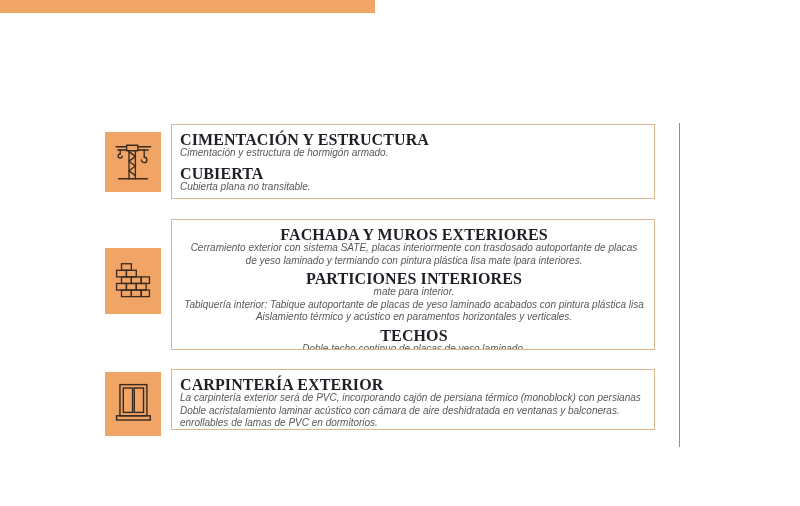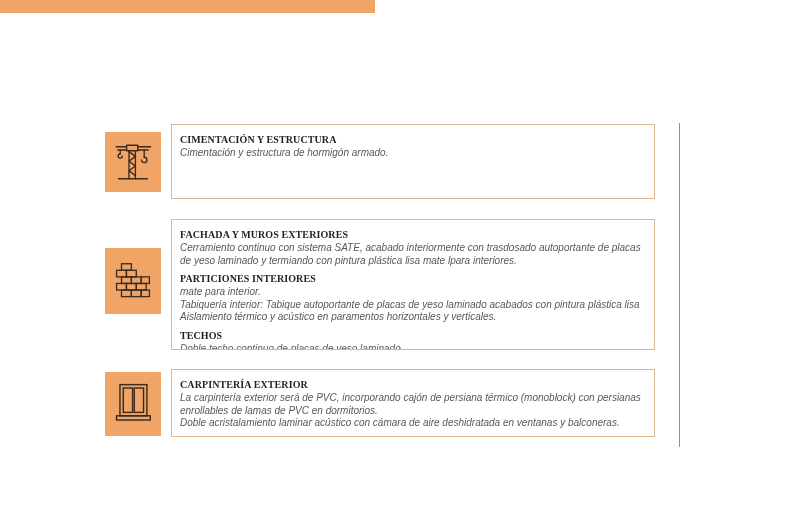--- a/index.html
+++ b/index.html
@@ -19,26 +19,26 @@
   #icon2{top:248px;height:66px;}
   #icon3{top:372px;height:64px;}
   .icon-sq svg{display:block;}
   .tbox{
     position:absolute;left:171px;width:484px;background:#ffffff;
     border:1px solid #DDB58E;box-sizing:border-box;
     padding:8px 6px 0 8px;overflow:hidden;
   }
   #box1{top:124px;height:75px;}
   #box1 .block{margin-bottom:7px;}
-  #box2{top:219px;height:131px;}
-  #box3{top:369px;height:68px;}
+  #box2{top:219px;height:131px;text-align:center;}
+  #box3{top:369px;height:61px;}
   .block{margin-bottom:5px;}
   .block h3{
     font-family:"Liberation Serif",serif;font-weight:700;
-    font-size:10px;line-height:13px;letter-spacing:.1px;
+    font-size:16px;line-height:13px;letter-spacing:.1px;
     color:#1F1F26;margin:0 0 1px 0;
   }
   .block p{
     font-size:10px;line-height:12.5px;color:#58585A;
     margin:0;white-space:nowrap;font-style:italic;
   }
   .vline{
     position:absolute;left:679px;top:123px;width:1px;height:324px;
     background:#8F8F8F;
   }
@@ -60,20 +60,24 @@
     <path d="M20 11 H7 M20 15 H9"></path>
     <path d="M12 15 V20"></path>
     <path d="M12 20 a2.6 2.6 0 1 0 2.6 2.6"></path>
   </svg>
 </div>
 <div class="tbox" id="box1">
   <div class="block">
     <h3>CIMENTACIÓN Y ESTRUCTURA</h3>
     <p>Cimentación y estructura de hormigón armado.</p>
   </div>
+  <div class="block">
+    <h3>CUBIERTA</h3>
+    <p>Cubierta plana no transitable.</p>
+  </div>
 </div>
 
 <div class="icon-sq" id="icon2">
   <svg width="46" height="54" viewBox="0 0 56 64" fill="none" stroke="#3A2B1F" stroke-width="1.6" stroke-linejoin="miter">
     <rect x="14" y="11" width="12" height="8"></rect>
     <rect x="8" y="19" width="12" height="8"></rect>
       <rect x="20" y="19" width="12" height="8"></rect>
     <rect x="14" y="27" width="12" height="8"></rect>
       <rect x="26" y="27" width="12" height="8"></rect>
       <rect x="38" y="27" width="10" height="8"></rect>
@@ -81,21 +85,21 @@
       <rect x="20" y="35" width="12" height="8"></rect>
       <rect x="32" y="35" width="12" height="8"></rect>
     <rect x="14" y="43" width="12" height="8"></rect>
       <rect x="26" y="43" width="12" height="8"></rect>
       <rect x="38" y="43" width="10" height="8"></rect>
   </svg>
 </div>
 <div class="tbox" id="box2">
   <div class="block">
     <h3>FACHADA Y MUROS EXTERIORES</h3>
-    <p>Cerramiento continuo con sistema SATE, acabado interiormente con trasdosado autoportante de placas</p>
+    <p>Cerramiento exterior con sistema SATE, placas interiormente con trasdosado autoportante de placas</p>
     <p>de yeso laminado y termiando con pintura plástica lisa mate lpara interiores.</p>
   </div>
   <div class="block">
     <h3>PARTICIONES INTERIORES</h3>
     <p>mate para interior.</p>
     <p>Tabiquería interior: Tabique autoportante de placas de yeso laminado acabados con pintura plástica lisa</p>
     <p>Aislamiento térmico y acústico en paramentos horizontales y verticales.</p>
   </div>
   <div class="block">
     <h3>TECHOS</h3>
@@ -108,18 +112,18 @@
     <rect x="13" y="9" width="32" height="37"></rect>
     <rect x="17" y="13" width="11" height="29"></rect>
     <rect x="30" y="13" width="11" height="29"></rect>
     <rect x="9" y="46" width="40" height="5"></rect>
   </svg>
 </div>
 <div class="tbox" id="box3">
   <div class="block">
     <h3>CARPINTERÍA EXTERIOR</h3>
     <p>La carpintería exterior será de PVC, incorporando cajón de persiana térmico (monoblock) con persianas</p>
+    <p>Doble acristalamiento laminar acústico con cámara de aire deshidratada en ventanas y balconeras.</p>
     <p>enrollables de lamas de PVC en dormitorios.</p>
-    <p>Doble acristalamiento laminar acústico con cámara de aire deshidratada en ventanas y balconeras.</p>
   </div>
 </div>
 
 <div class="vline"></div>
 
 </body></html>

